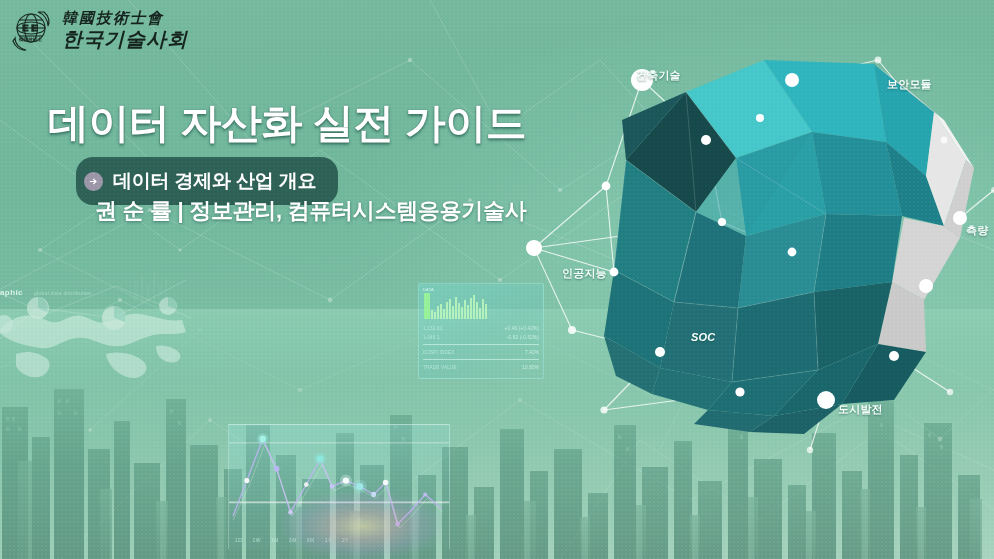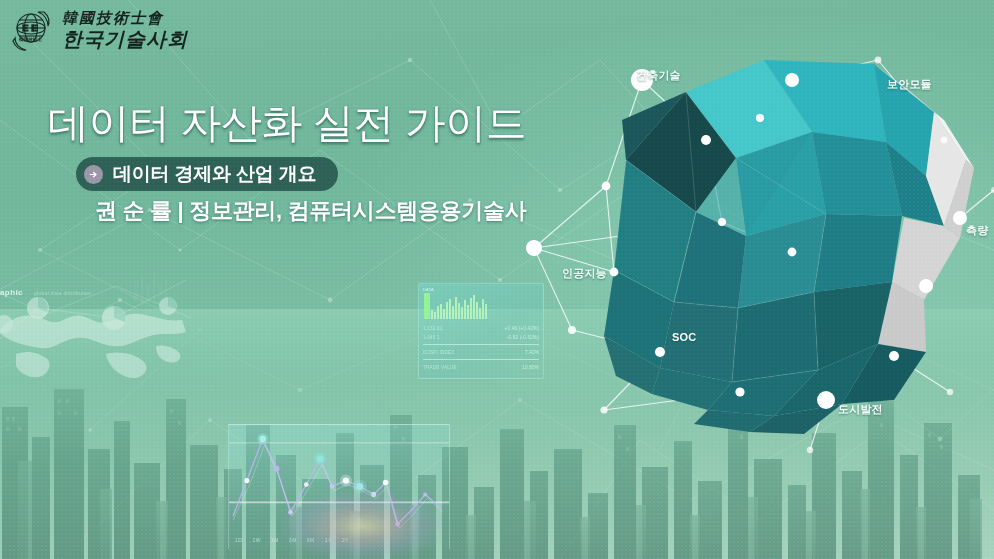--- a/index.html
+++ b/index.html
@@ -133,28 +133,28 @@
   }
   .logo-kor{
     font-family:"DejaVu Serif", serif;
     font-size:20px; font-weight:bold; color:#16241f;
     letter-spacing:1px; margin-top:3px;
   }
 
   
   .title{
     position:absolute; left:48px; top:96px;
-    font-size:41px; font-weight:normal; letter-spacing:-0.5px;
+    font-size:41px; font-weight:bold; letter-spacing:-0.5px;
     color:#ffffff;
     text-shadow:0 2px 3px rgba(18,70,58,.58), 0 0 1px rgba(18,70,58,.9);
     white-space:nowrap;
   }
   .pill{
     position:absolute; left:76px; top:157px;
-    height:34px; padding:0 22px 0 8px;
+    height:48px; padding:0 22px 0 8px;
     display:flex; align-items:center; gap:10px;
     background:#2e6055;
     border-radius:17px;
   }
   .pill-icon{
     width:19px; height:19px; border-radius:50%;
     background:#9b95a8;
     display:flex; align-items:center; justify-content:center;
     flex:0 0 auto;
   }
@@ -553,21 +553,21 @@
         <circle cx="336" cy="450" r="3.2" fill="rgba(255,255,255,.7)"></circle>
         <circle cx="520" cy="190" r="3" fill="rgba(255,255,255,.6)"></circle>
       </g>
     </svg>
   </div>
 
   <div class="nodelabel" style="left:636px; top:68px;">건축기술</div>
   <div class="nodelabel" style="left:843px; top:77px;margin-left:44px;">보안모듈</div>
   <div class="nodelabel" style="left:966px; top:223px;">측량</div>
   <div class="nodelabel" style="left:562px; top:266px;">인공지능</div>
-  <div class="nodelabel" style="left:672px; top:331px;">SOC</div>
+  <div class="nodelabel" style="left:691px; top:331px;font-style:italic;">SOC</div>
   <div class="nodelabel" style="left:838px; top:402px;">도시발전</div>
 
   <div class="logo">
     <div class="logo-mark">
       <svg viewBox="0 0 48 48">
         <g stroke="#1a2b25" stroke-width="1.1" fill="none">
           <circle cx="23" cy="22" r="14"></circle>
           <ellipse cx="23" cy="22" rx="14" ry="6"></ellipse>
           <ellipse cx="23" cy="22" rx="6.5" ry="14"></ellipse>
           <line x1="9" y1="22" x2="37" y2="22"></line>

